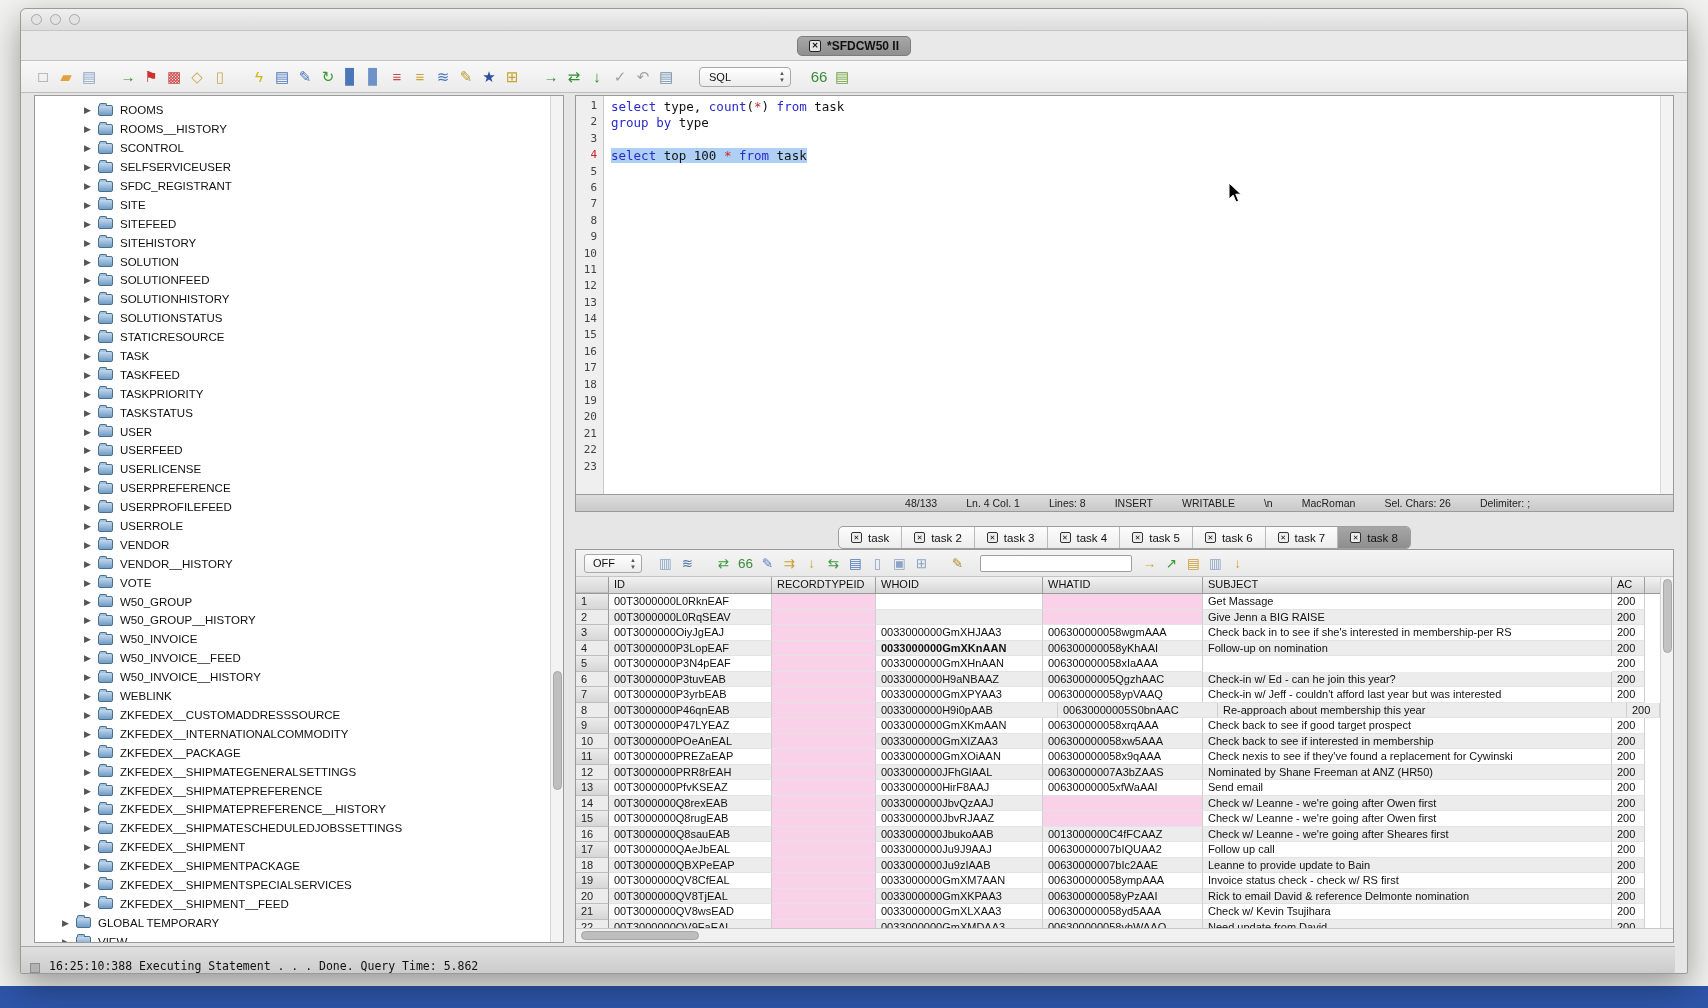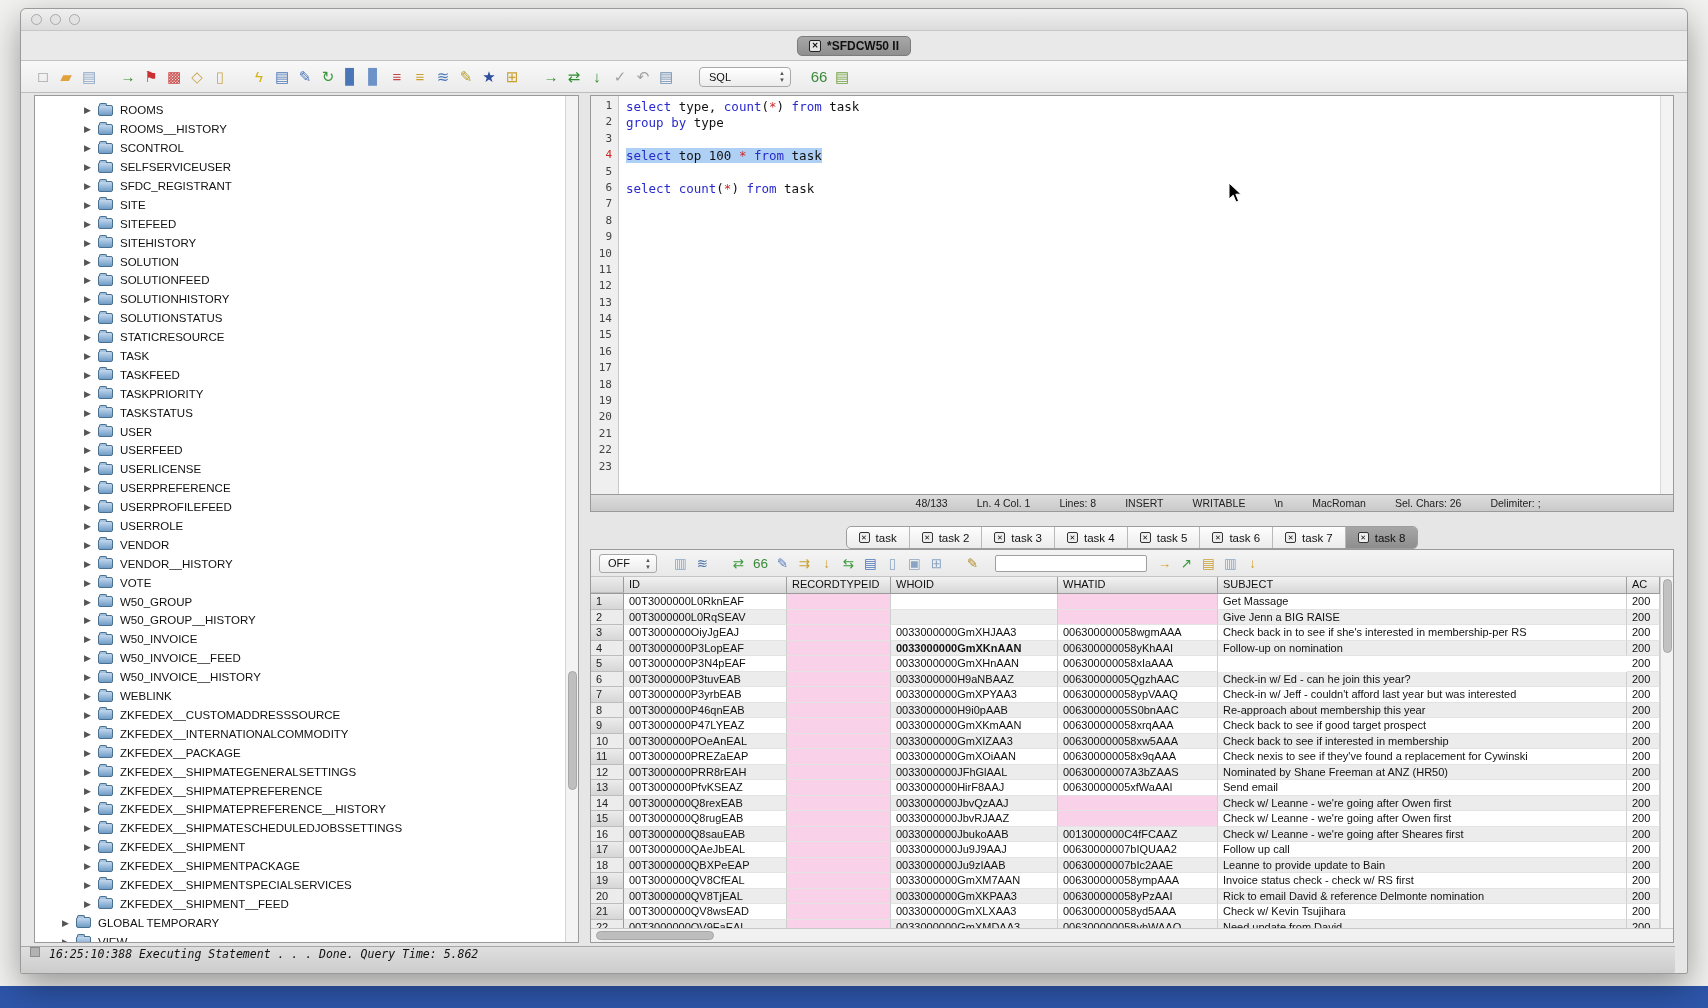--- a/index.html
+++ b/index.html
@@ -94,22 +94,22 @@
         border-bottom:1px solid #bdbdbd; color:#222; }
   .td.nullcell { background:#f9d2e9 !important; }
   .grid-vscroll { width:13px; background:#f3f3f3; border-left:1px solid #d4d4d4; position:relative; }
   .grid-vthumb { position:absolute; top:2px; left:1.5px; width:9px; height:74px; background:#c2c2c2;
                  border:1px solid #a8a8a8; border-radius:5px; }
   .h-scroll { height:14px; background:#f1f1f1; border-top:1px solid #c8c8c8; position:relative; }
   .h-thumb { position:absolute; left:5px; top:2px; width:118px; height:9px; background:#bdbdbd;
              border:1px solid #a6a6a6; border-radius:5px; }
   
   .bottom-status { position:absolute; left:0; right:12px; bottom:0; height:27px; background:linear-gradient(#dfdfdf,#cccccc);
-                   border-top:1px solid #a6a6a6; display:flex; align-items:flex-start; padding-left:9px;
-                   font-family:"DejaVu Sans Mono", monospace; font-size:11.5px; color:#111; border-radius:0 0 2px 2px;font-style:italic; }
+                   border-top:1px solid #a6a6a6; display:flex; align-items:flex-end; padding-left:9px;
+                   font-family:"DejaVu Sans Mono", monospace; font-size:11.5px; color:#111; border-radius:0 0 2px 2px; }
   .status-square { width:10px; height:10px; background:#b2b2b2; border:1px solid #8d8d8d; margin-right:9px; }
   .mouse-cursor { position:absolute; left:1228px; top:182px; z-index:50; }
 </style>
 </head>
 <body>
 
 <div class="screen">
   <div class="blue-strip"></div>
 
   <div class="window">
@@ -432,21 +432,20 @@
               <div class="gnum">21</div>
               <div class="gnum">22</div>
               <div class="gnum">23</div>
             </div>
           <div class="code">
               <div class="cline"><span class="tk-kw">select</span><span class="tk-pl"> type, </span><span class="tk-kw">count</span><span class="tk-pl">(</span><span class="tk-rd">*</span><span class="tk-pl">) </span><span class="tk-kw">from</span><span class="tk-pl"> task</span></div>
               <div class="cline"><span class="tk-kw">group</span><span class="tk-pl"> </span><span class="tk-kw">by</span><span class="tk-pl"> type</span></div>
               <div class="cline"></div>
               <div class="cline"><span class="selspan"><span class="tk-kw">select</span><span class="tk-pl"> top 100 </span><span class="tk-rd">*</span><span class="tk-pl"> </span><span class="tk-kw">from</span><span class="tk-pl"> task</span></span></div>
               <div class="cline"></div>
-              <div class="cline"><span class="tk-kw">select</span><span class="tk-pl"> </span><span class="tk-kw">count</span><span class="tk-pl">(</span><span class="tk-rd">*</span><span class="tk-pl">) </span><span class="tk-kw">from</span><span class="tk-pl"> task</span></div>
               <div class="cline"></div>
               <div class="cline"></div>
               <div class="cline"></div>
               <div class="cline"></div>
               <div class="cline"></div>
               <div class="cline"></div>
               <div class="cline"></div>
               <div class="cline"></div>
               <div class="cline"></div>
               <div class="cline"></div>
@@ -611,21 +610,21 @@
                     <div class="td nullcell" style="width: 104px;"></div>
                     <div class="td" style="width: 167px;">0033000000GmXPYAA3</div>
                     <div class="td" style="width: 160px;">006300000058ypVAAQ</div>
                     <div class="td" style="width: 409px;">Check-in w/ Jeff - couldn't afford last year but was interested</div>
                     <div class="td" style="width: 33px;">200</div>
                   </div>
                   <div class="trow alt">
                     <div class="td rownum" style="width: 33px;">8</div>
                     <div class="td" style="width: 163px;">00T3000000P46qnEAB</div>
                     <div class="td nullcell" style="width: 104px;"></div>
-                    <div class="td" style="width: 167px;">0033000000H9i0pAAB</div>
+                    <div class="td" style="width: 182px;">0033000000H9i0pAAB</div>
                     <div class="td" style="width: 160px;">00630000005S0bnAAC</div>
                     <div class="td" style="width: 409px;">Re-approach about membership this year</div>
                     <div class="td" style="width: 33px;">200</div>
                   </div>
                   <div class="trow">
                     <div class="td rownum" style="width: 33px;">9</div>
                     <div class="td" style="width: 163px;">00T3000000P47LYEAZ</div>
                     <div class="td nullcell" style="width: 104px;"></div>
                     <div class="td" style="width: 167px;">0033000000GmXKmAAN</div>
                     <div class="td" style="width: 160px;">006300000058xrqAAA</div>

